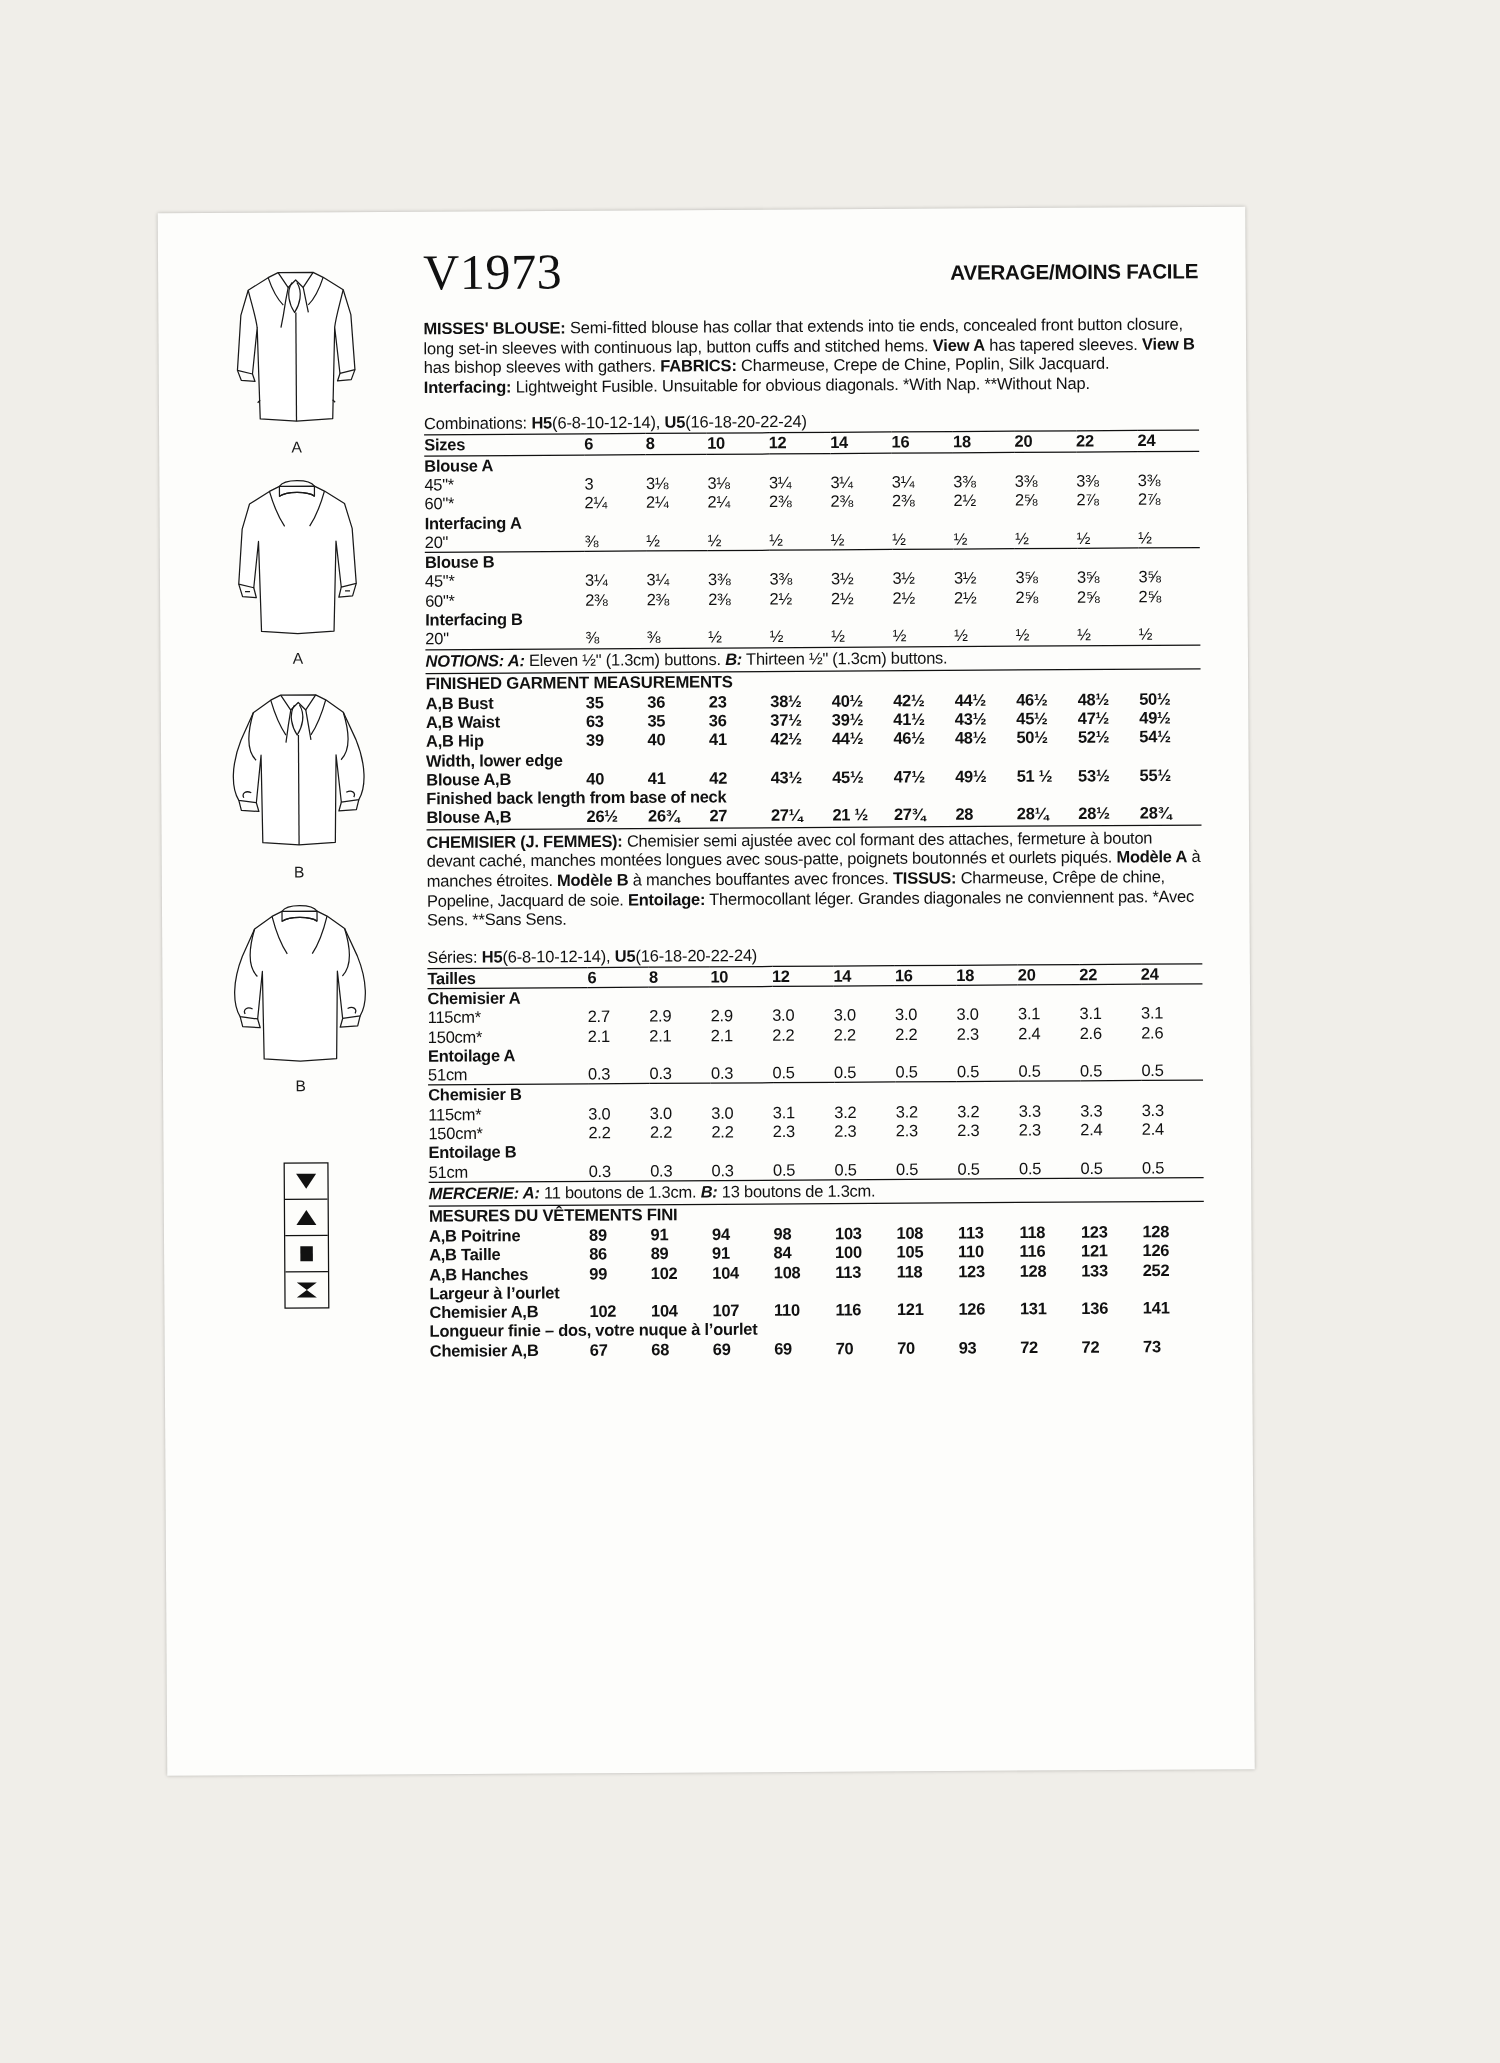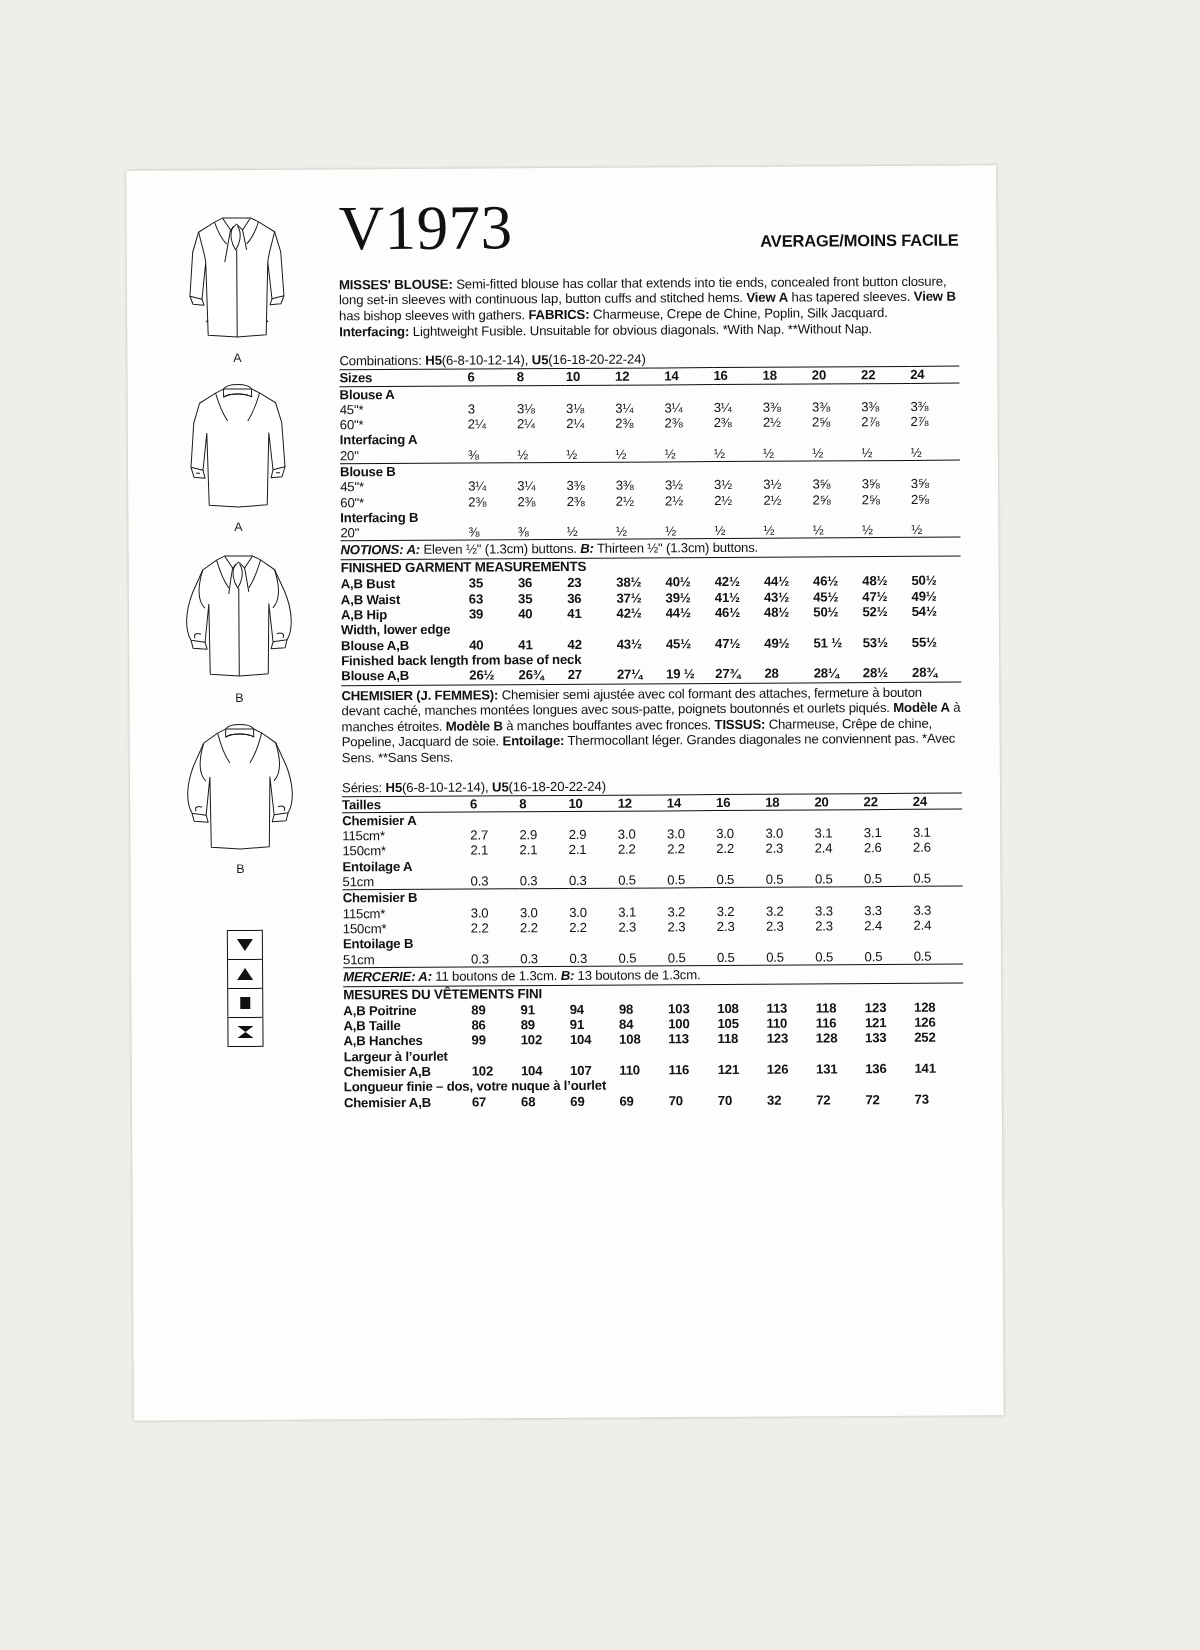--- a/index.html
+++ b/index.html
@@ -12,21 +12,21 @@
   .fig{position:relative;margin-bottom:4px;text-align:center;}
   .fig svg{display:block;margin:0 auto;}
   .fig-label{font-size:12.5px;color:#1a1a1a;margin-top:1px;}
   
   .napbox{position:absolute;left:96px;top:760px;width:34px;border:1.3px solid #111;}
   .napcell{height:28px;border-bottom:1.3px solid #111;display:flex;align-items:center;justify-content:center;}
   .napcell:last-child{border-bottom:none;}
   
   .content{position:absolute;left:212px;top:30px;width:620px;color:#111;}
   .titlerow{display:flex;align-items:flex-end;justify-content:space-between;margin-bottom:18px;}
-  .pattern-num{font-family:"Liberation Serif",serif;font-size:63px;line-height:.95;letter-spacing:.5px;}
+  .pattern-num{font-family:"Liberation Serif",serif;font-size:40px;line-height:.95;letter-spacing:.5px;}
   .difficulty{font-size:16.5px;font-weight:bold;letter-spacing:-.2px;padding-bottom:6px;}
   .desc{font-size:13.2px;line-height:15.6px;letter-spacing:-.15px;margin-bottom:14px;}
   .desc b{font-weight:bold;}
   .combo{font-size:13.2px;letter-spacing:-.15px;margin-bottom:1px;}
   table.sz{width:100%;border-collapse:collapse;font-size:13.2px;letter-spacing:-.2px;}
   table.sz td{padding:0;line-height:15.3px;vertical-align:bottom;}
   .c-lbl{width:128px;text-align:left;}
   .c-val{width:49.2px;text-align:left;}
   .hdr td{font-weight:bold;padding-top:1px;padding-bottom:1px;}
   .rule-top td{border-top:1.6px solid #111;}
@@ -322,21 +322,21 @@
       </tr>
       <tr class="bold">
               <td colspan="11">Finished back length from base of neck</td>
             </tr>
       <tr class="bold">
         <td class="c-lbl">Blouse A,B</td>
         <td class="c-val">26½</td>
         <td class="c-val">26¾</td>
         <td class="c-val">27</td>
         <td class="c-val">27¼</td>
-        <td class="c-val">19 ½</td>
+        <td class="c-val">21 ½</td>
         <td class="c-val">27¾</td>
         <td class="c-val">28</td>
         <td class="c-val">28¼</td>
         <td class="c-val">28½</td>
         <td class="c-val">28¾</td>
       </tr>
     </tbody>
         </table>
 
     <div class="sect-rule" style="margin-top:1px;"></div>
@@ -524,21 +524,21 @@
               <td colspan="11">Longueur finie – dos, votre nuque à l’ourlet</td>
             </tr>
       <tr class="bold">
         <td class="c-lbl">Chemisier A,B</td>
         <td class="c-val">67</td>
         <td class="c-val">68</td>
         <td class="c-val">69</td>
         <td class="c-val">69</td>
         <td class="c-val">70</td>
         <td class="c-val">70</td>
-        <td class="c-val">32</td>
+        <td class="c-val">93</td>
         <td class="c-val">72</td>
         <td class="c-val">72</td>
         <td class="c-val">73</td>
       </tr>
     </tbody>
         </table>
 
   </div>
  </div>
 </div>

